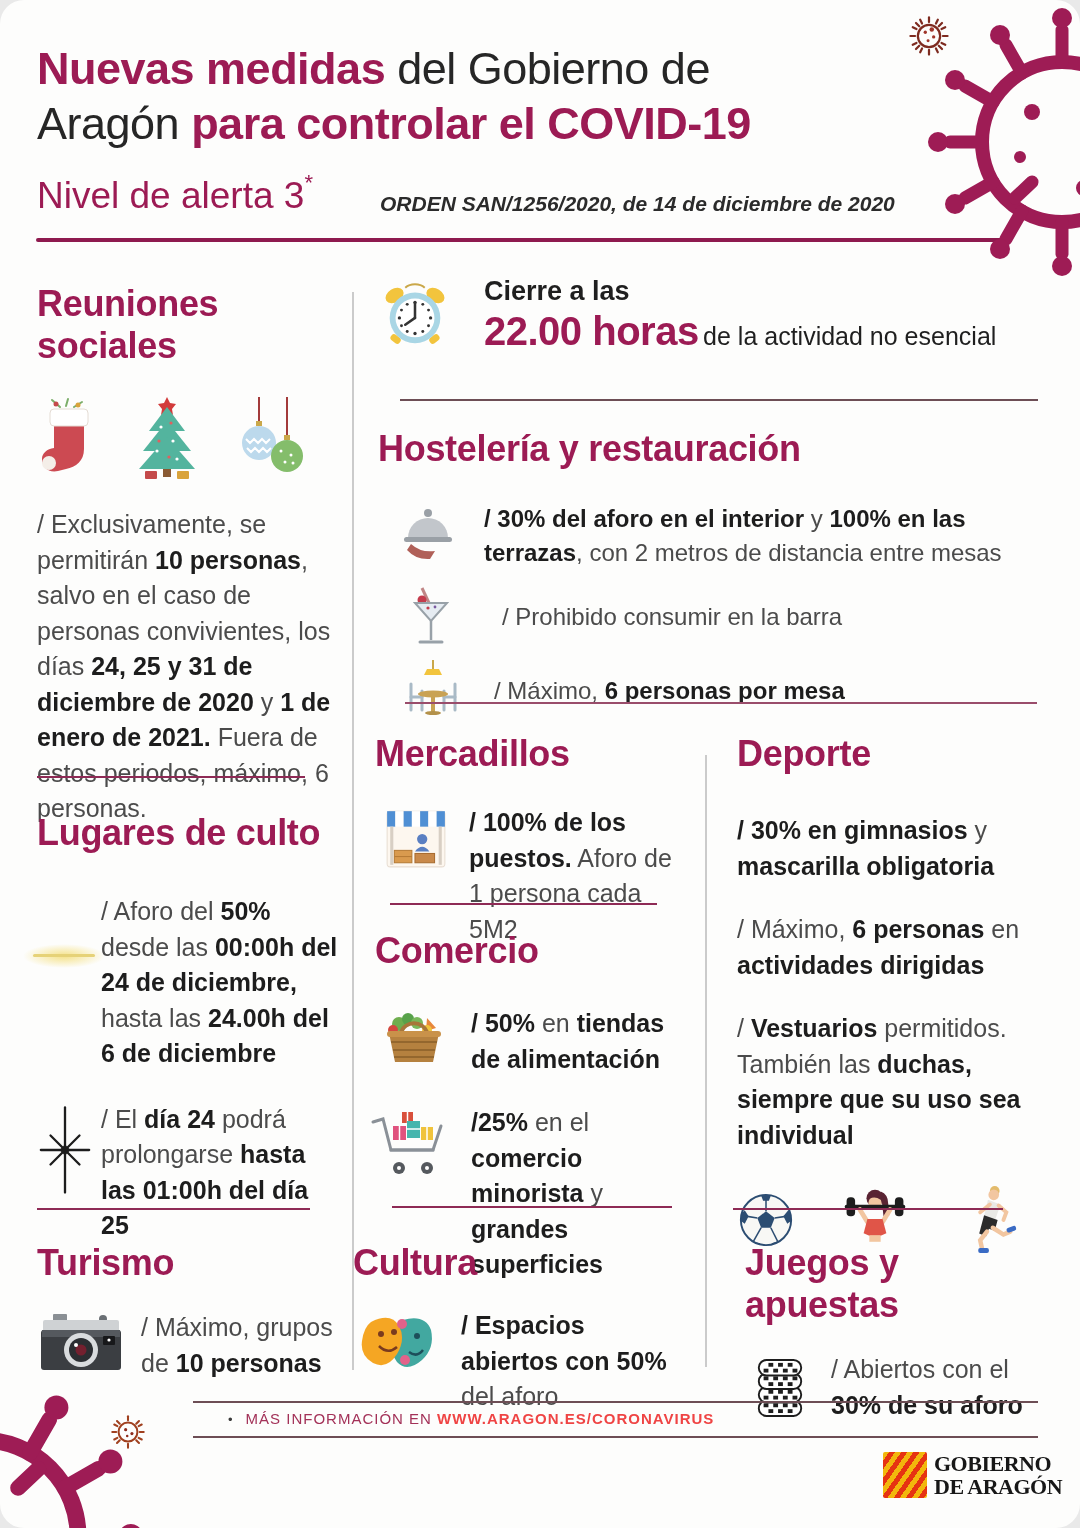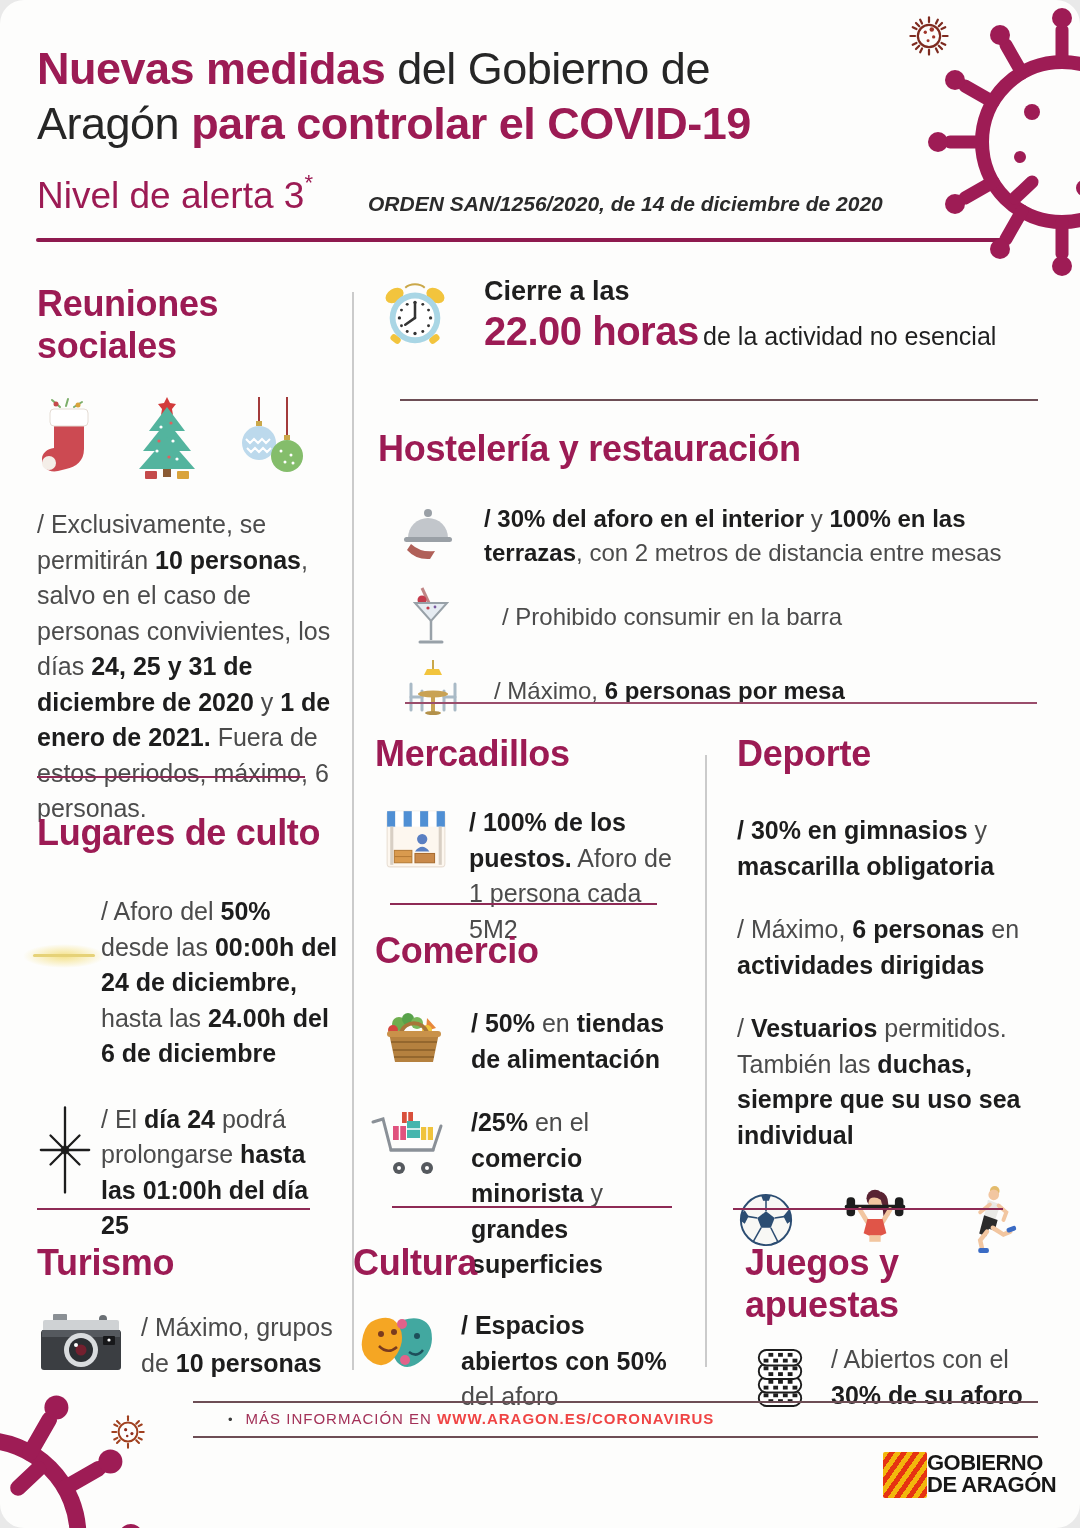--- a/index.html
+++ b/index.html
@@ -33,42 +33,42 @@
   .hline.title-rule{height:4px;background:#8e1a4e;border-radius:2px;}
   .vline{position:absolute;width:2px;background:#cbcbcb;}
   
   .row{display:flex;align-items:flex-start;}
   .row .ic{flex:0 0 auto;}
   .xmas-row{display:flex;gap:32px;align-items:flex-end;}
   
   .finfo{font-size:15px;letter-spacing:1px;color:#a33158;font-weight:400;}
   .finfo .fb{color:#3a3a3a;margin-right:12px;font-size:13px;}
   .finfo .fu{font-weight:700;color:#ef4444;}
-  .logo{display:flex;align-items:flex-start;}
+  .logo{display:flex;align-items:flex-end;gap:7px;font-family:Liberation Serif, serif;}
   .flag{width:44px;height:46px;border-radius:2px;
     background:repeating-linear-gradient(125deg,#f2b70c 0 5px,#e63312 5px 10px);}
   .logo-txt{font-size:22px;font-weight:800;line-height:1.02;color:#171717;letter-spacing:-0.5px;}
   .glow{width:82px;height:24px;border-radius:50%;
     background:radial-gradient(closest-side,rgba(244,224,130,.95),rgba(244,224,130,0));}
   .glow i{display:block;width:62px;height:3px;margin:10px auto 0;background:#e6d278;border-radius:2px;}
 </style>
 </head>
 <body>
 
 <div class="page">
 
   <h1 class="title abs" style="left:37px;top:42px;width:840px">
     <span class="mb">Nuevas medidas</span><span> del Gobierno de</span><br>
     <span>Aragón </span><span class="mb">para controlar el COVID-19</span>
   </h1>
 
   <div class="nivel abs" style="left:37px;top:170px">
     <span>Nivel de alerta 3</span><sup>*</sup>
   </div>
-  <div class="orden abs" style="left:368px;top:192px">ORDEN SAN/1256/2020, de 14 de diciembre de 2020</div>
+  <div class="orden abs" style="left:380px;top:192px">ORDEN SAN/1256/2020, de 14 de diciembre de 2020</div>
 
   <div class="hline title-rule abs" style="left:36px;top:238px;width:968px"></div>
 
   <svg class="abs" style="left:903px;top:10px" width="52" height="52" viewBox="0 0 56 56">
     <g stroke="#7e2b20" stroke-width="2.4" fill="none" stroke-linecap="round">
       <circle cx="28" cy="28" r="12"></circle>
       <g>
         <line x1="28" y1="13" x2="28" y2="8"></line>
           <line x1="28" y1="43" x2="28" y2="48"></line>
         <line x1="13" y1="28" x2="8" y2="28"></line>
@@ -485,21 +485,21 @@
         <rect x="24" y="67" width="11" height="5" rx="2" fill="#3a6bc4"></rect>
         <rect x="53" y="45" width="10" height="5" rx="2" fill="#3a6bc4" transform="rotate(-20 58 47)"></rect>
       </svg>
     </div>
   </section>
 
   <div class="hline abs" style="left:733px;top:1208px;width:270px"></div>
 
   <section class="abs" style="left:745px;top:1242px;width:300px">
     <h2 class="h">Juegos y apuestas</h2>
-    <div class="row" style="margin-top:16px">
+    <div class="row" style="margin-top:26px">
       <svg class="ic" style="margin-left:8px" width="54" height="70" viewBox="0 0 56 72">
         <g>
           <rect x="6" y="50" width="44" height="16" rx="8" fill="#ffffff" stroke="#1d1d1d" stroke-width="2"></rect>
           <rect x="11" y="53" width="5" height="4" fill="#1d1d1d"></rect>
             <rect x="21" y="53" width="5" height="4" fill="#1d1d1d"></rect>
             <rect x="31" y="53" width="5" height="4" fill="#1d1d1d"></rect>
             <rect x="41" y="53" width="5" height="4" fill="#1d1d1d"></rect>
           <rect x="16" y="59" width="5" height="4" fill="#1d1d1d"></rect>
             <rect x="26" y="59" width="5" height="4" fill="#1d1d1d"></rect>
             <rect x="36" y="59" width="5" height="4" fill="#1d1d1d"></rect>

